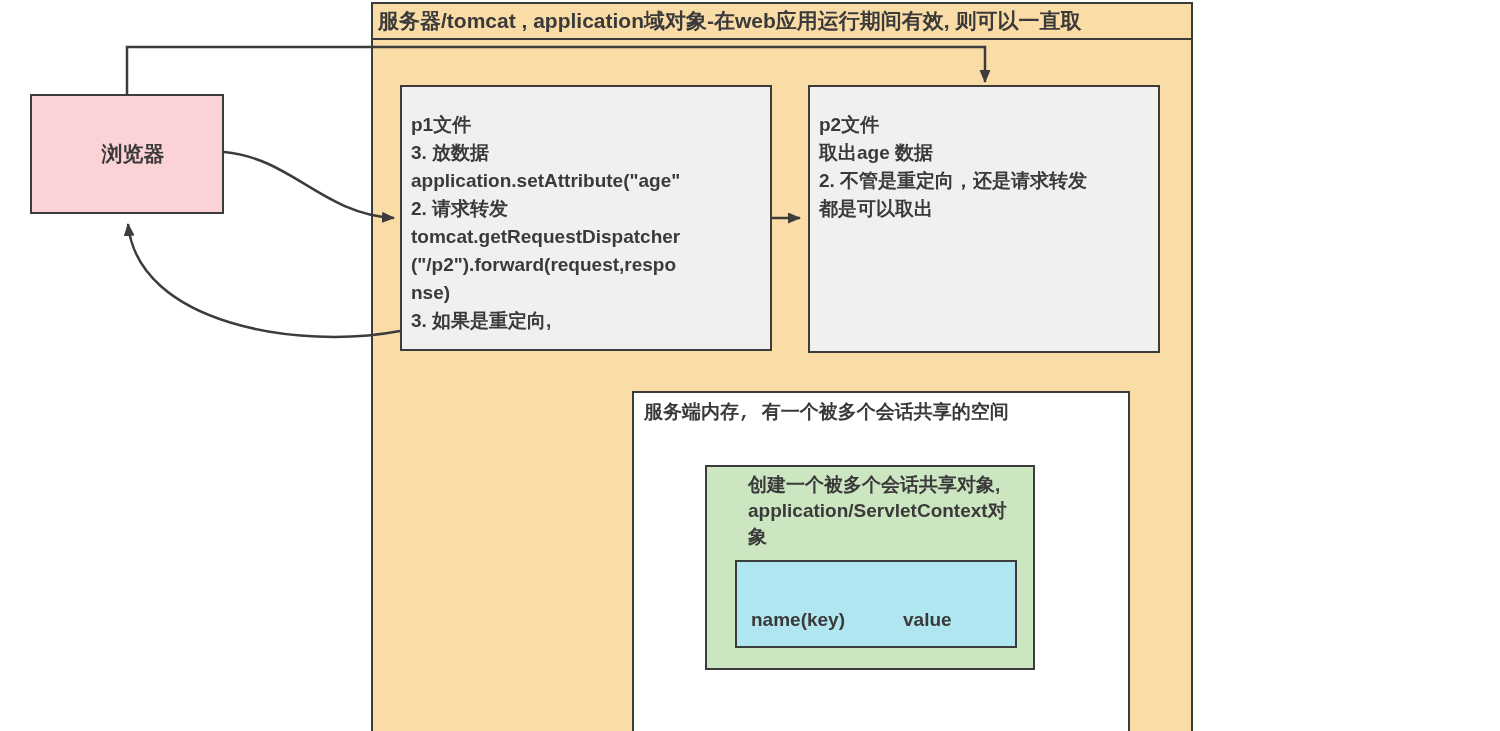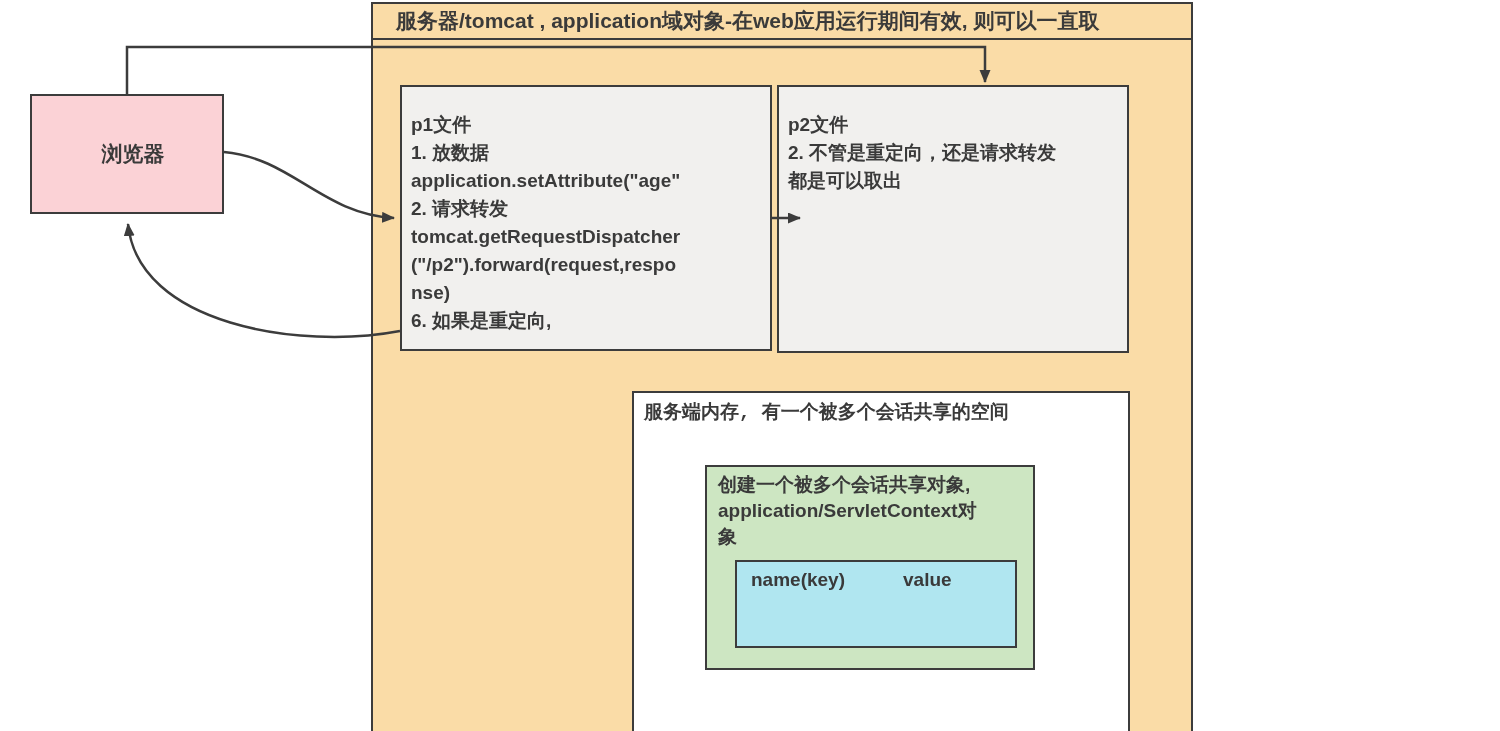--- a/index.html
+++ b/index.html
@@ -5,66 +5,67 @@
   html,body{margin:0;padding:0;background:#ffffff;}
   .canvas{
     position:relative;width:1500px;height:731px;overflow:hidden;
     font-family:"Liberation Sans","DejaVu Sans",sans-serif;
     font-weight:bold;color:#3a3a3a;background:#ffffff;
   }
   .box{position:absolute;box-sizing:border-box;border:2px solid #3c3c3c;}
   .server{left:371px;top:2px;width:822px;height:740px;background:#fadca7;}
   .server-title{
     box-sizing:border-box;width:100%;height:36px;line-height:33px;
-    border-bottom:2px solid #3c3c3c;padding-left:23px;font-size:21px;
+    border-bottom:2px solid #3c3c3c;padding-left:5px;font-size:21px;
     white-space:nowrap;overflow:hidden;
   }
   .browser{left:30px;top:94px;width:194px;height:120px;background:#fbd2d6;
     display:flex;align-items:center;justify-content:center;font-size:21px;padding-left:12px;}
   .filebox{background:#f1f0ee;padding:24px 9px;font-size:19px;line-height:28px;}
   .p1{left:400px;top:85px;width:372px;height:266px;}
-  .p2{left:777px;top:85px;width:352px;height:268px;}
+  .p2{left:808px;top:85px;width:352px;height:268px;}
   .filebox div{white-space:nowrap;}
   .memory{left:632px;top:391px;width:498px;height:349px;background:#ffffff;
     padding:6px 10px;font-size:19px;}
   .memory-title{white-space:nowrap;font-family:Liberation Mono, monospace;}
   .shared{left:705px;top:465px;width:330px;height:205px;background:#cde6c2;
     padding:5px 11px;font-size:19px;line-height:26px;}
-  .shared div{white-space:nowrap;}
+  .shared div{white-space:nowrap;margin-left:30px;}
   .kvtable{left:735px;top:560px;width:282px;height:88px;background:#b0e6f0;
     padding:5px 14px;font-size:19px;line-height:26px;}
-  .kvrow{display:grid;grid-template-columns:152px auto;white-space:nowrap;}
+  .kvrow{display:grid;grid-template-columns:152px auto;white-space:nowrap;margin-top:40px;}
   .arrows{position:absolute;left:0;top:0;z-index:5;pointer-events:none;}
 </style>
 </head>
 <body>
 
 <div class="canvas">
 
   <div class="box server">
     <div class="server-title">服务器/tomcat , application域对象-在web应用运行期间有效, 则可以一直取</div>
   </div>
 
   <div class="box browser">
     <span>浏览器</span>
   </div>
 
   <div class="box filebox p1">
     <div>p1文件</div>
-    <div>1. 放数据</div>
+    <div>3. 放数据</div>
     <div>application.setAttribute("age"</div>
     <div>2. 请求转发</div>
     <div>tomcat.getRequestDispatcher</div>
     <div>("/p2").forward(request,respo</div>
     <div>nse)</div>
-    <div>6. 如果是重定向,</div>
+    <div>3. 如果是重定向,</div>
   </div>
 
   <div class="box filebox p2">
     <div>p2文件</div>
+    <div>取出age 数据</div>
     <div>2. 不管是重定向，还是请求转发</div>
     <div>都是可以取出</div>
   </div>
 
   <div class="box memory">
     <div class="memory-title">服务端内存, 有一个被多个会话共享的空间</div>
   </div>
 
   <div class="box shared">
     <div>创建一个被多个会话共享对象,</div>

